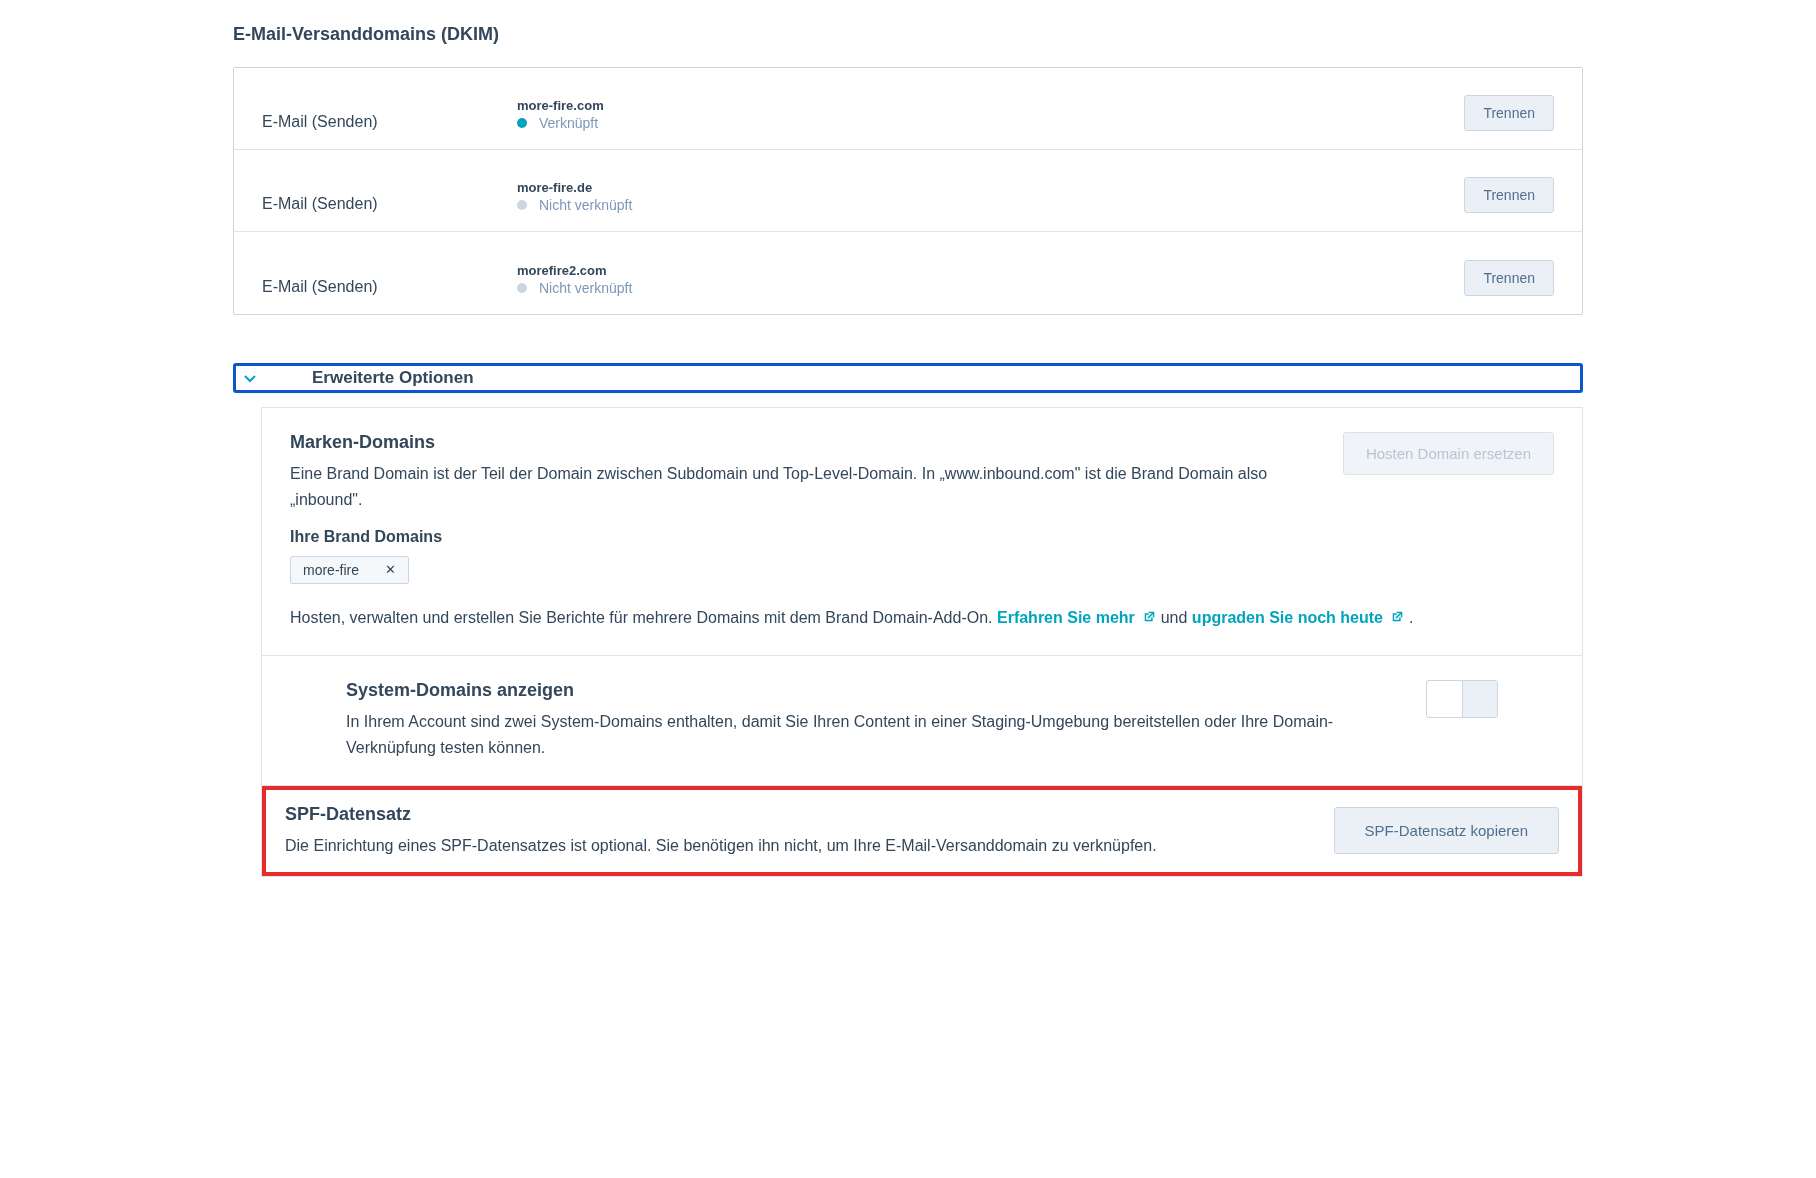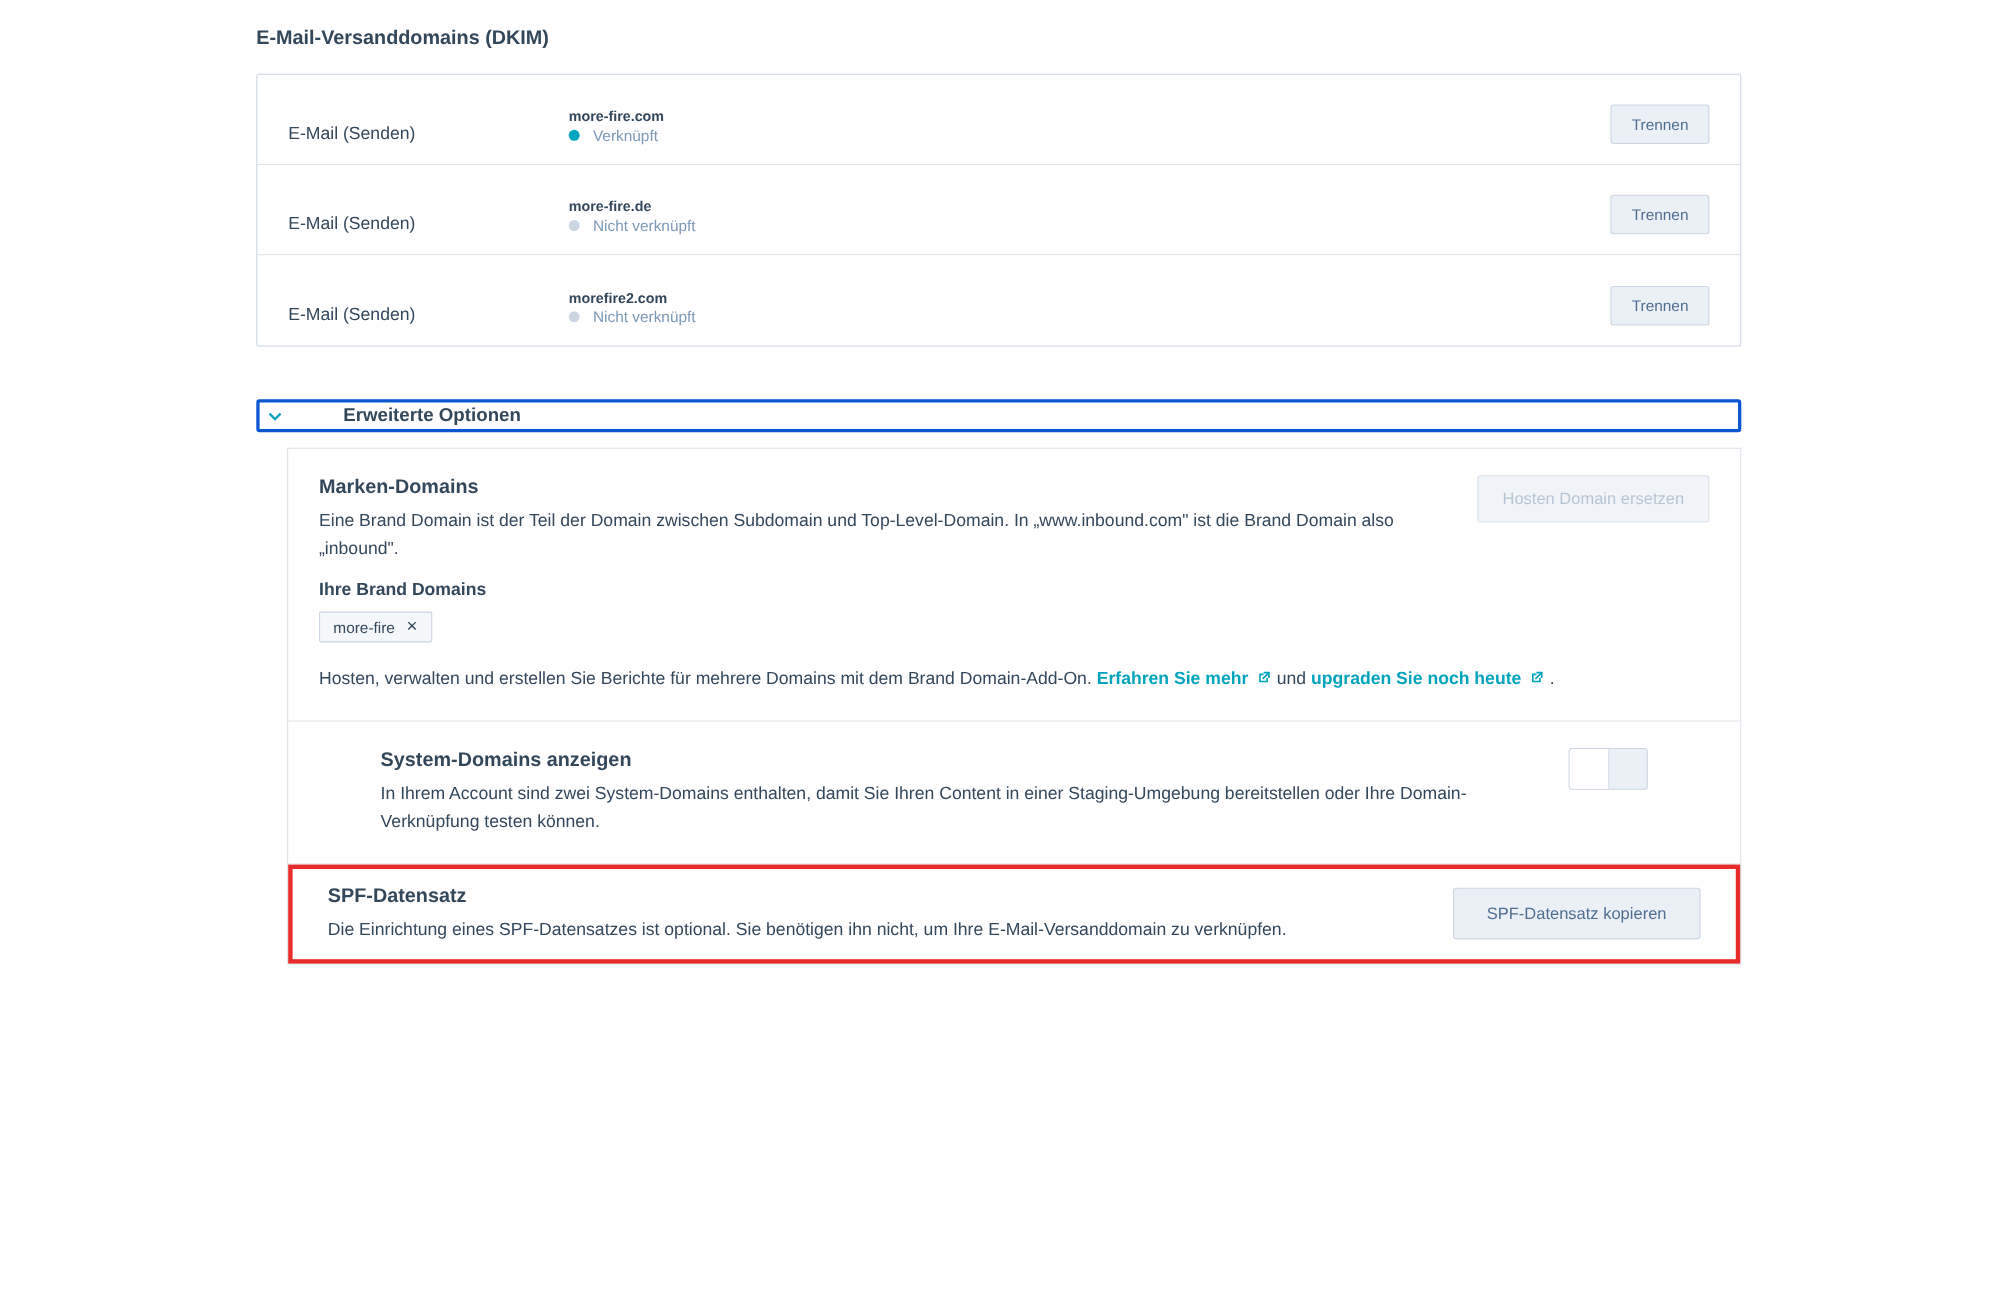--- a/index.html
+++ b/index.html
@@ -148,20 +148,21 @@
 
     .tag {
       display: inline-flex;
       border: 1px solid #cbd6e2;
       background: #f5f8fa;
       color: #33475b;
       font-size: 14px;
       padding: 5px 12px;
       border-radius: 2px;
       cursor: default;
+      gap: 16px;
     }
     .tag .x {
       margin-left: 10px;
       font-size: 13px;
       color: #33475b;
       cursor: pointer;
     }
 
     .para {
       margin-top: 20px;
@@ -198,21 +199,21 @@
       top: 0;
       bottom: 0;
       width: 36px;
       border-right: 1px solid #cbd6e2;
       background: #fff;
       border-radius: 3px 0 0 3px;
     }
 
     .highlight-box {
       border: 4px solid #e82b2b;
-      padding: 14px 32px;
+      padding: 14px 19px;
       display: flex;
       align-items: center;
       justify-content: space-between;
     }
     .highlight-box .btn-wide { padding: 14px 30px; }
   </style>
 </head>
 <body>
 
 <div class="wrap">

